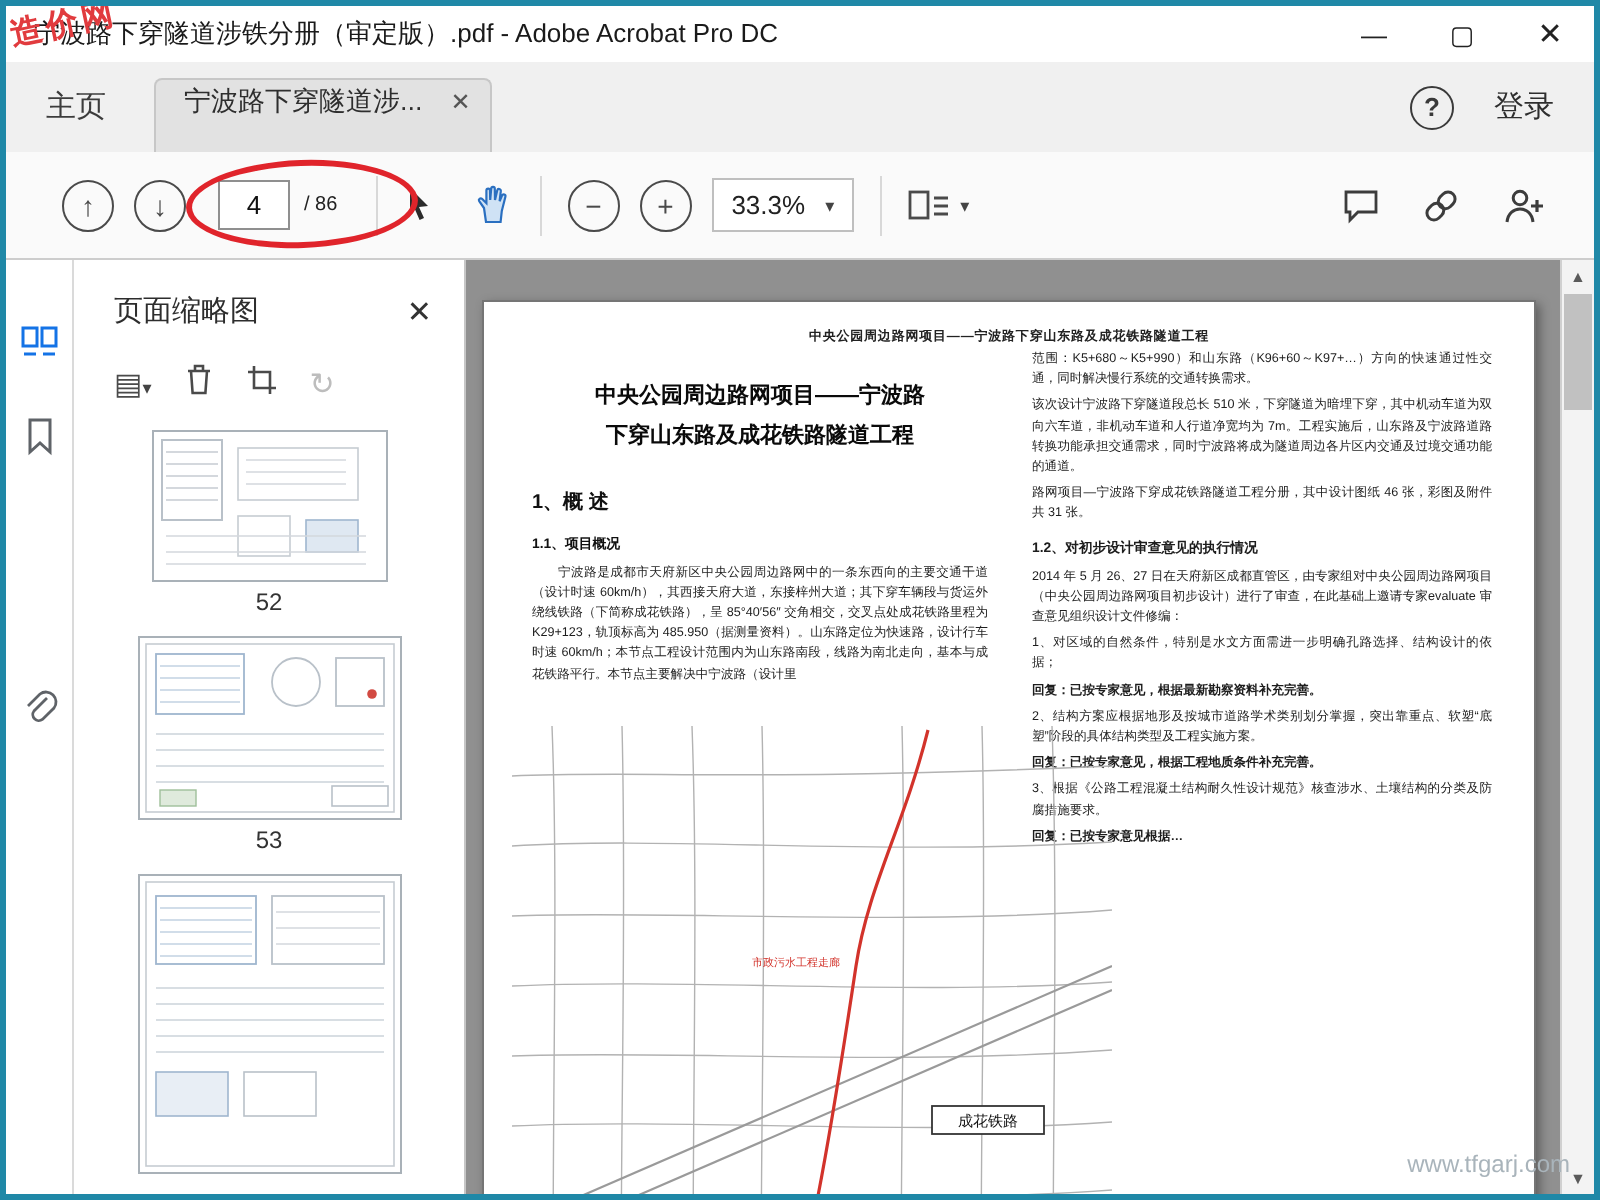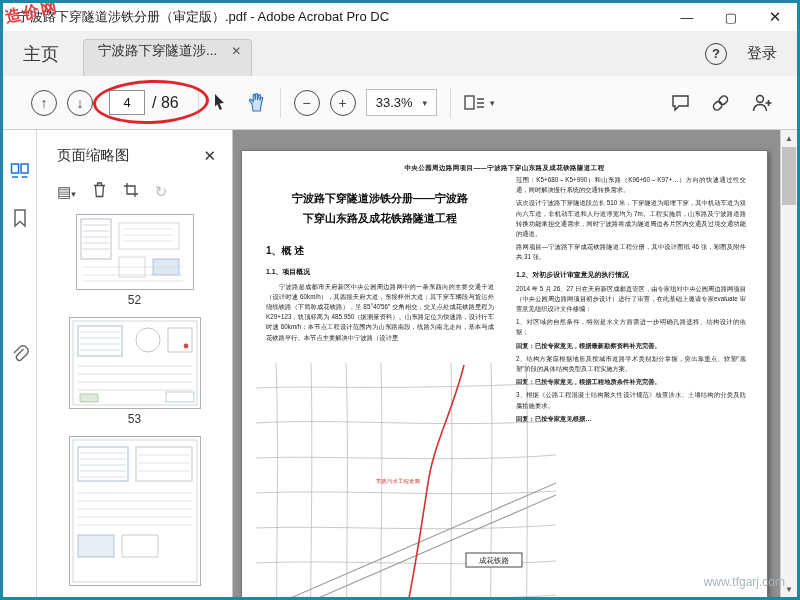--- a/index.html
+++ b/index.html
@@ -11,42 +11,42 @@
   
   .titlebar { flex:0 0 28px; display:flex; align-items:center; background:#fff; padding-left:14px; }
   .title-text { font-size:13px; color:#1a1a1a; white-space:nowrap; }
   .win-controls { margin-left:auto; display:flex; height:100%; }
   .win-btn { width:44px; height:100%; display:flex; align-items:center; justify-content:center;
              font-size:13px; color:#222; cursor:default; }
   .win-btn.close { font-size:15px; }
 
   
   .tabrow { flex:0 0 45px; background:#f0f0f0; display:flex; align-items:flex-end; position:relative; }
-  .apptab { padding:0 20px; font-size:18px; color:#3c3c3c; height:45px; display:flex; align-items:center; }
+  .apptab { padding:0 20px; font-size:15px; color:#3c3c3c; height:45px; display:flex; align-items:center; }
   .doctab { height:37px; margin-left:4px; background:#e2e2e2; border:1px solid #c7c7c7; border-bottom:none;
             border-radius:4px 4px 0 0; display:flex; align-items:center; padding:0 10px 14px 14px;
             font-size:13.5px; color:#2e2e2e; }
   .doctab .x { margin-left:14px; font-size:12px; color:#555; }
   .tab-right { margin-left:auto; display:flex; align-items:center; gap:20px; padding-right:20px; height:100%; }
   .help-circle { width:22px; height:22px; border:1.7px solid #3a3a3a; border-radius:50%;
                  display:flex; align-items:center; justify-content:center; font-size:13px;
                  font-weight:bold; color:#3a3a3a; }
   .signin { font-size:15px; color:#2e2e2e; }
 
   
   .toolbar { flex:0 0 54px; background:#fafafa; border-bottom:1px solid #cdcdcd;
              display:flex; align-items:center; padding:0 14px 0 28px; position:relative; }
   .circle-btn { width:26px; height:26px; border:1.6px solid #4a4a4a; border-radius:50%;
                 display:flex; align-items:center; justify-content:center; font-size:14px; color:#4a4a4a; }
   .tb-gap { width:10px; }
   .sep { width:1px; height:30px; background:#d8d8d8; margin:0 13px; }
   .page-group { position:relative; display:flex; align-items:center; gap:7px; margin:0 6px 0 16px; }
   .page-input { width:36px; height:25px; border:1px solid #8f8f8f; background:#fff;
                 display:flex; align-items:center; justify-content:center; font-size:13px; color:#111; }
-  .page-total { font-size:16px; color:#222; }
+  .page-total { font-size:10px; color:#222; }
   .red-ellipse { position:absolute; left:-16px; top:-10px; width:116px; height:44px;
                  border:3px solid #e0242b; border-radius:50%; transform:rotate(-2deg); pointer-events:none; }
   .zoom-box { display:flex; align-items:center; gap:10px; border:1px solid #bfbfbf; background:#fff;
               height:27px; padding:0 9px; font-size:13px; color:#222; }
   .zoom-caret, .mini-caret { font-size:9px; color:#444; }
   .tb-right { margin-left:auto; display:flex; align-items:center; gap:20px; padding-right:10px; }
   .tool-ic { display:flex; align-items:center; justify-content:center; }
 
   
   .content { flex:1; display:flex; min-height:0; position:relative; }
@@ -294,21 +294,21 @@
         </div>
       </div>
     </div>
 
     <div class="main">
       <div class="pdfpage">
         <div class="pg-header">中央公园周边路网项目——宁波路下穿山东路及成花铁路隧道工程</div>
 
         <div class="col-left">
           <div class="doc-title">
-            <div>宁波路下穿隧道涉铁分册——宁波路</div>
+            <div>中央公园周边路网项目——宁波路</div>
             <div>下穿山东路及成花铁路隧道工程</div>
           </div>
           <div class="h1">1、概 述</div>
           <div class="h11">1.1、项目概况</div>
           <div class="para">宁波路是成都市天府新区中央公园周边路网中的一条东西向的主要交通干道（设计时速 60km/h），其西接天府大道，东接梓州大道；其下穿车辆段与货运外绕线铁路（下简称成花铁路），呈 85°40′56″ 交角相交，交叉点处成花铁路里程为 K29+123，轨顶标高为 485.950（据测量资料）。山东路定位为快速路，设计行车时速 60km/h；本节点工程设计范围内为山东路南段，线路为南北走向，基本与成花铁路平行。本节点主要解决中宁波路（设计里</div>
         </div>
 
         <div class="col-right">
           <p>范围：K5+680～K5+990）和山东路（K96+60～K97+…）方向的快速通过性交通，同时解决慢行系统的交通转换需求。</p>
           <p>该次设计宁波路下穿隧道段总长 510 米，下穿隧道为暗埋下穿，其中机动车道为双向六车道，非机动车道和人行道净宽均为 7m。工程实施后，山东路及宁波路道路转换功能承担交通需求，同时宁波路将成为隧道周边各片区内交通及过境交通功能的通道。</p>

